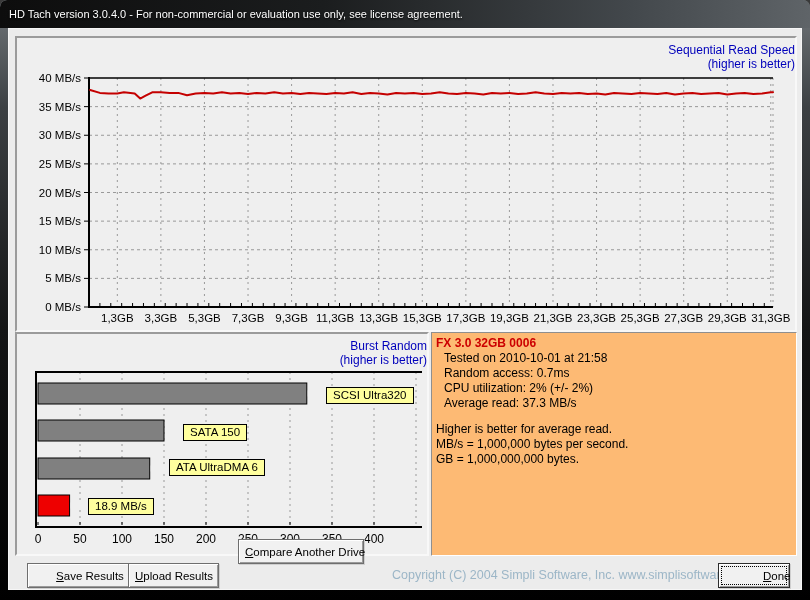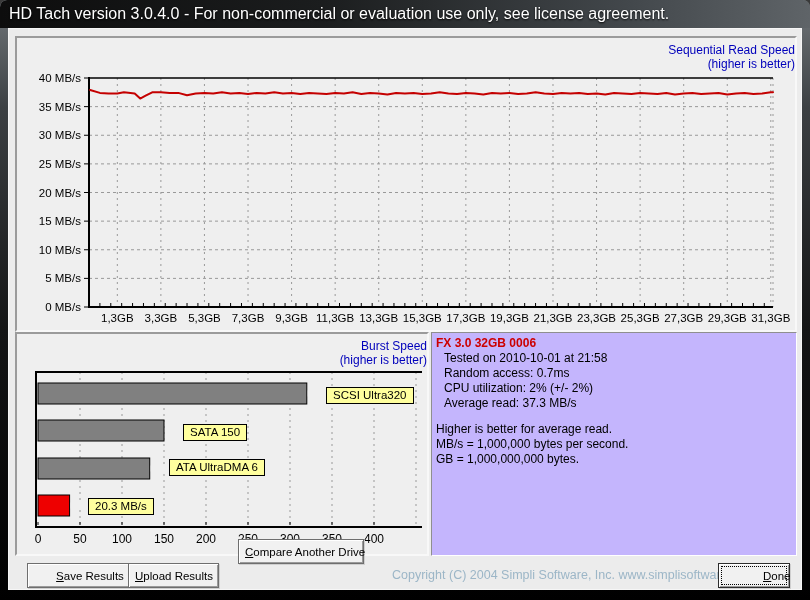--- a/index.html
+++ b/index.html
@@ -7,33 +7,33 @@
   .window{
     position:relative;width:810px;height:600px;overflow:hidden;
     font-family:"Liberation Sans",sans-serif;font-size:12px;color:#000;
     background:linear-gradient(180deg,#72777b 0%,#3c4043 18%,#141516 55%,#000 100%);
     border-radius:7px 7px 0 0;
   }
   .titlebar{
     position:absolute;left:0;top:0;width:810px;height:28px;
     background:linear-gradient(90deg,#0d0d0d 0%,#1b1d1e 40%,#43484c 78%,#5f6468 100%);
     border-radius:7px 7px 0 0;
-    color:#fff;line-height:28px;padding-left:9px;font-size:16px;
+    color:#fff;line-height:28px;padding-left:9px;font-size:11px;
     text-shadow:0 1px 2px #000;white-space:nowrap;
   }
   .client{
     position:absolute;left:8px;top:28px;width:794px;height:562px;
     background:#ececec;border:1px solid #f6f6f6;
   }
   .panel{
     position:absolute;background:#efefef;
     border:2px solid;border-color:#9b9b9b #f8f8f8 #f8f8f8 #9b9b9b;
   }
   .panel-thin{
-    position:absolute;background:#c4b5fd;
+    position:absolute;background:#fdba74;
     border:1px solid;border-color:#8f8f8f #fff #fff #8f8f8f;
   }
   #seq-panel{left:6px;top:7px;width:782px;height:296px;}
   #burst-panel{left:6px;top:303px;width:414px;height:224px;}
   #info-panel{left:422px;top:303px;width:366px;height:224px;padding:3px 2px;line-height:15px;}
   .chart-title{position:absolute;left:0;right:0;text-align:right;color:#0000bb;font-size:12px;}
   .ct1{top:5px;} .ct2{top:19px;}
   svg{position:absolute;left:0;top:0;}
   .bar-label{
     position:absolute;background:#ffff9e;border:1px solid #000;
@@ -189,21 +189,21 @@
           <text x="579.5541401273886" y="284" text-anchor="middle" font-family="&quot;Liberation Sans&quot;, sans-serif" font-size="11.5">23,3GB</text>
           <text x="623.1210191082803" y="284" text-anchor="middle" font-family="&quot;Liberation Sans&quot;, sans-serif" font-size="11.5">25,3GB</text>
           <text x="666.687898089172" y="284" text-anchor="middle" font-family="&quot;Liberation Sans&quot;, sans-serif" font-size="11.5">27,3GB</text>
           <text x="710.2547770700637" y="284" text-anchor="middle" font-family="&quot;Liberation Sans&quot;, sans-serif" font-size="11.5">29,3GB</text>
           <text x="753.8216560509554" y="284" text-anchor="middle" font-family="&quot;Liberation Sans&quot;, sans-serif" font-size="11.5">31,3GB</text>
           <polyline points="73.1,52.0 82.9,54.9 91.6,55.5 100.3,55.5 106.9,54.3 113.4,54.9 117.7,55.5 123.2,60.6 128.6,57.7 135.2,54.3 143.9,54.3 152.6,54.9 161.3,54.9 170.0,57.2 178.7,55.5 187.5,54.9 196.2,55.5 204.9,54.3 213.6,55.5 222.3,54.9 231.0,56.0 239.7,54.9 248.4,55.5 257.2,54.3 265.9,55.5 274.6,54.9 283.3,56.0 292.0,54.9 300.7,55.5 309.4,56.0 318.2,54.9 326.9,55.5 335.6,54.3 344.3,56.0 353.0,54.9 361.7,55.5 370.4,56.6 379.1,54.9 387.9,55.5 396.6,54.9 405.3,56.0 414.0,55.5 422.7,54.3 431.4,55.5 440.1,56.0 448.9,54.9 457.6,55.5 466.3,56.6 475.0,54.9 483.7,55.5 492.4,54.9 501.1,56.0 509.8,55.5 518.6,54.3 527.3,55.5 536.0,56.0 544.7,54.9 553.4,55.5 562.1,54.9 570.8,56.0 579.6,55.5 588.3,56.6 597.0,54.9 605.7,55.5 614.4,56.0 623.1,54.9 631.8,55.5 640.5,56.0 649.3,54.9 658.0,56.6 666.7,55.5 675.4,54.9 684.1,56.0 692.8,55.5 701.5,54.9 710.3,56.6 719.0,55.5 727.7,54.9 736.4,56.0 745.1,55.5 753.8,54.3 756.0,54.3" fill="none" stroke="#c40000" stroke-width="2" stroke-linejoin="round" stroke-linecap="round"></polyline>
         </svg>
     </div>
 
     <div class="panel" id="burst-panel">
-      <div class="chart-title ct1">Burst Speed</div>
+      <div class="chart-title ct1">Burst Random</div>
       <div class="chart-title ct2">(higher is better)</div>
       <svg id="burst-svg" width="410" height="220">
           <line x1="63" y1="38" x2="63" y2="193" stroke="#999999" stroke-width="1" stroke-dasharray="2,4"></line>
           <line x1="105" y1="38" x2="105" y2="193" stroke="#999999" stroke-width="1" stroke-dasharray="2,4"></line>
           <line x1="147" y1="38" x2="147" y2="193" stroke="#999999" stroke-width="1" stroke-dasharray="2,4"></line>
           <line x1="189" y1="38" x2="189" y2="193" stroke="#999999" stroke-width="1" stroke-dasharray="2,4"></line>
           <line x1="231" y1="38" x2="231" y2="193" stroke="#999999" stroke-width="1" stroke-dasharray="2,4"></line>
           <line x1="273" y1="38" x2="273" y2="193" stroke="#999999" stroke-width="1" stroke-dasharray="2,4"></line>
           <line x1="315" y1="38" x2="315" y2="193" stroke="#999999" stroke-width="1" stroke-dasharray="2,4"></line>
           <line x1="357" y1="38" x2="357" y2="193" stroke="#999999" stroke-width="1" stroke-dasharray="2,4"></line>
@@ -235,21 +235,21 @@
           <text x="273" y="209" text-anchor="middle" font-family="&quot;Liberation Sans&quot;, sans-serif" font-size="12">300</text>
           <line x1="315" y1="188" x2="315" y2="191" stroke="#000" stroke-width="1"></line>
           <text x="315" y="209" text-anchor="middle" font-family="&quot;Liberation Sans&quot;, sans-serif" font-size="12">350</text>
           <line x1="357" y1="188" x2="357" y2="191" stroke="#000" stroke-width="1"></line>
           <text x="357" y="209" text-anchor="middle" font-family="&quot;Liberation Sans&quot;, sans-serif" font-size="12">400</text>
         </svg>
       <div id="burst-labels">
           <div class="bar-label" style="left: 309px; top: 53px; text-align: center;">SCSI Ultra320</div>
           <div class="bar-label" style="left: 166px; top: 90px; text-align: center;">SATA 150</div>
           <div class="bar-label" style="left: 152px; top: 125px;">ATA UltraDMA 6</div>
-          <div class="bar-label" style="left: 71px; top: 164px;">20.3 MB/s</div>
+          <div class="bar-label" style="left: 71px; top: 164px;">18.9 MB/s</div>
         </div>
     </div>
 
     <div class="panel-thin" id="info-panel">
       <div class="info-title">FX 3.0 32GB 0006</div>
       <div class="info-stat">Tested on 2010-10-01 at 21:58</div>
       <div class="info-stat">Random access: 0.7ms</div>
       <div class="info-stat">CPU utilization: 2% (+/- 2%)</div>
       <div class="info-stat">Average read: 37.3 MB/s</div>
       <div class="info-notes">

